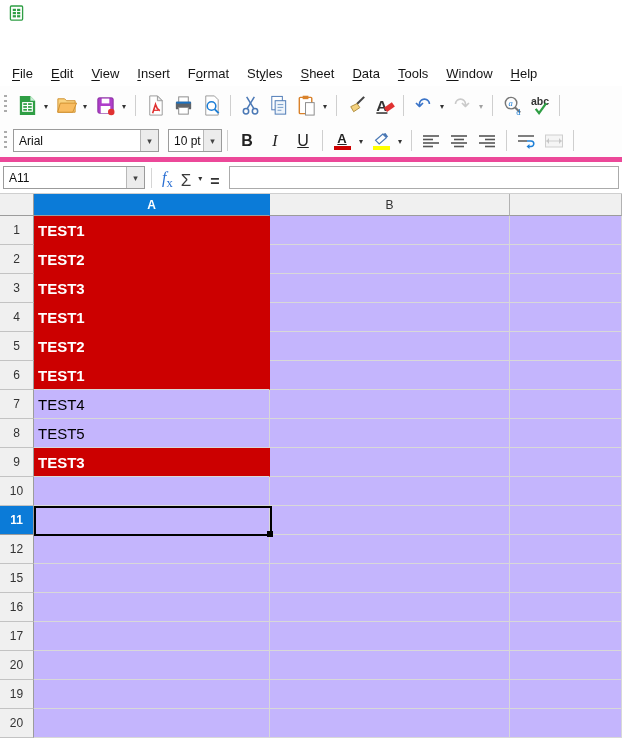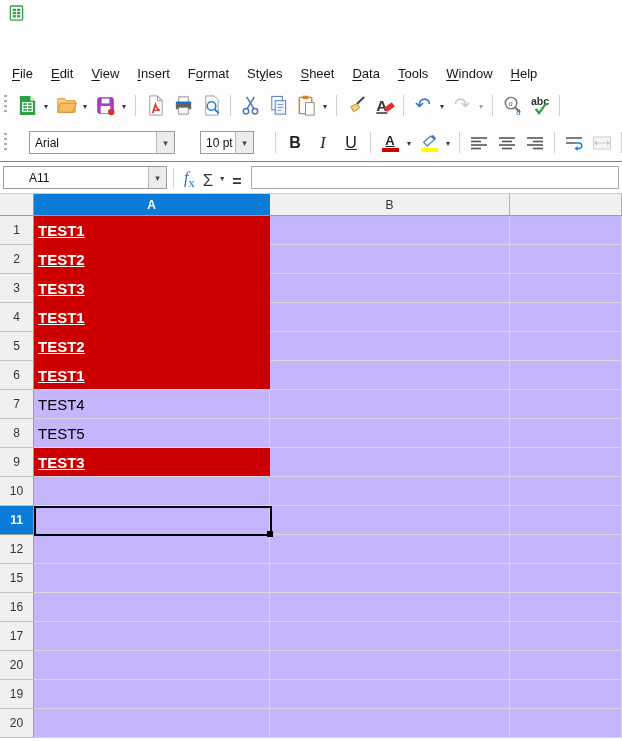--- a/index.html
+++ b/index.html
@@ -11,21 +11,21 @@
   .titlebar .app-ico { width:16px; height:16px; display:flex; align-items:center; }
   .titlebar .title { margin-left:8px; font-size:12px; color:#575757; }
 
   
   .menubar { height:25px; display:flex; align-items:center; padding-left:3px; background:#fff;margin-top:36px; }
   .menu-item { font-size:13px; color:#141414; padding:3px 9px; border-radius:2px; }
   .menu-item u { text-decoration:underline; text-underline-offset:2px; }
 
   
   .toolbar { height:38px; display:flex; align-items:center; background:#fdfdfd; padding-left:2px; }
-  .toolbar.fmt { border-bottom:1px solid #ec4899;gap:16px; }
+  .toolbar.fmt { border-bottom:5px solid #ec4899; }
   .grip { width:3px; height:20px; margin:0 6px 0 2px; flex:none;
     background:repeating-linear-gradient(to bottom,#ababab 0 2px,transparent 2px 5px); }
   .tb-btn { width:28px; height:28px; flex:none; display:flex; align-items:center; justify-content:center; border-radius:2px; }
   .tb-btn svg { display:block; }
   .tb-btn.disabled { opacity:.45; }
   .dd { font-size:8px; color:#333; width:10px; flex:none; text-align:center; margin:0 1px 0 0; padding-top:2px; }
   .dd.disabled { opacity:.45; }
   .tb-sep { width:1px; height:21px; background:#cfcfcf; margin:0 5px; flex:none; }
   .glyph { font-size:19px; line-height:1; }
   .fmt-letter { font-size:16px; color:#222; line-height:1; }
@@ -36,21 +36,21 @@
   
   .combo { height:23px; background:#fff; border:1px solid #9b9b9b; display:flex; align-items:center; flex:none; }
   .combo-text { flex:1; font-size:12px; color:#111; padding-left:5px; white-space:nowrap; overflow:hidden; }
   .combo-arrow { width:18px; height:100%; background:#ececec; border-left:1px solid #b8b8b8;
     display:flex; align-items:center; justify-content:center; font-size:9px; color:#444; }
   .combo.font-name { width:146px; margin-right:9px; }
   .combo.font-size { width:54px; }
 
   
   .formulabar { height:32px; display:flex; align-items:center; padding:0 3px; background:#fff; border-bottom:1px solid #cfcfcf; }
-  .namebox { width:164px;padding-left:20px; }
+  .namebox { width:142px; }
   .fb-sep { width:1px; height:20px; background:#d5d5d5; margin:0 6px; }
   .fb-btn { display:flex; align-items:flex-end; justify-content:center; padding:0 4px; height:26px; }
   .fx { color:#2a6fd2; font-size:15px; font-family:"Liberation Serif", serif; }
   .fx i { font-size:16px; }
   .sigma { font-size:17px; color:#3c3c3c; }
   .equals { font-size:16px; color:#333; font-weight:600; }
   .formula-input { flex:1; height:23px; border:1px solid #ababab; background:#fff; margin-left:5px;
     font-size:13px; padding:0 4px; outline:none; font-family:"Liberation Sans",sans-serif; }
 
   
@@ -62,21 +62,21 @@
   .col-header.sel { color:#fff; font-weight:bold; }
   .col-a { width:236px; flex:none; }
   .col-b { width:240px; flex:none; }
   .col-c { flex:1; }
   .grid-row { display:flex; height:29px; }
   .row-header { width:34px; flex:none; background:#f0f0f0; border-right:1px solid #9c9c9c; border-bottom:1px solid #c3c3c3;
     display:flex; align-items:center; justify-content:center; font-size:12px; color:#333; }
   .row-header.sel { color:#fff; font-weight:bold; border-bottom-color:#9c9c9c; }
   .cell { border-right:1px solid #d8d8d8; border-bottom:1px solid #d8d8d8; background:#c4b5fd;
     display:flex; align-items:center; padding-left:4px; font-size:15px; color:#000; overflow:hidden; white-space:nowrap; }
-  .cell.red { color:#fff; font-weight:bold;text-decoration:underline; }
+  .cell.red { color:#fff; font-weight:bold; }
   .active-overlay { position:absolute; left:34px; top:312px; width:238px; height:30px;
     border:2px solid #000; pointer-events:none; }
   .fill-handle { position:absolute; right:-3px; bottom:-3px; width:6px; height:6px; background:#000; pointer-events:auto; }
 </style>
 </head>
 <body>
 
 <div class="titlebar">
   <span class="app-ico">
     <svg width="15" height="16" viewBox="0 0 16 17">

